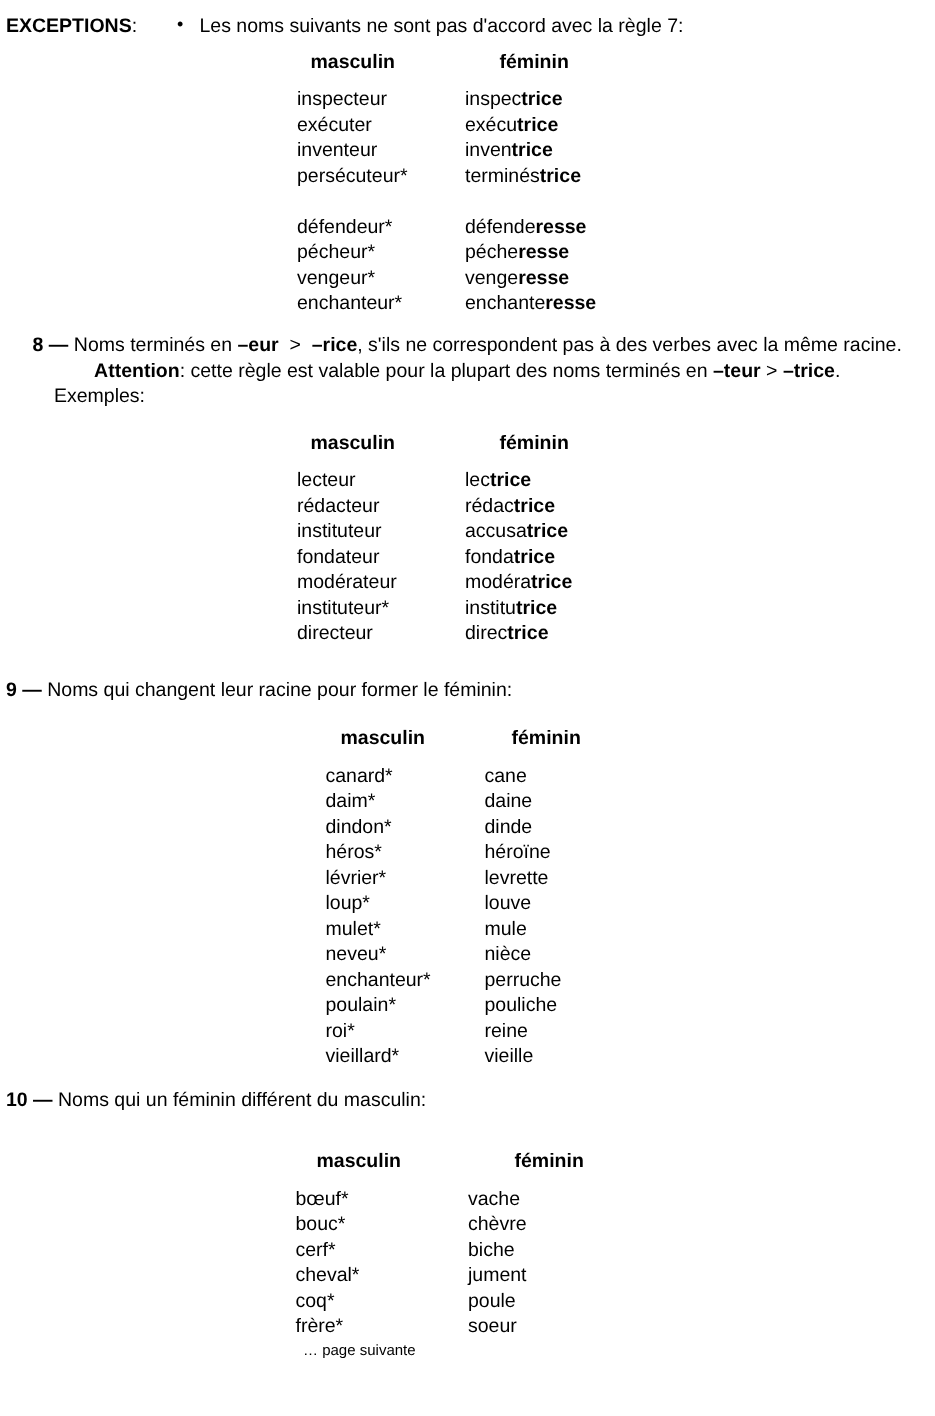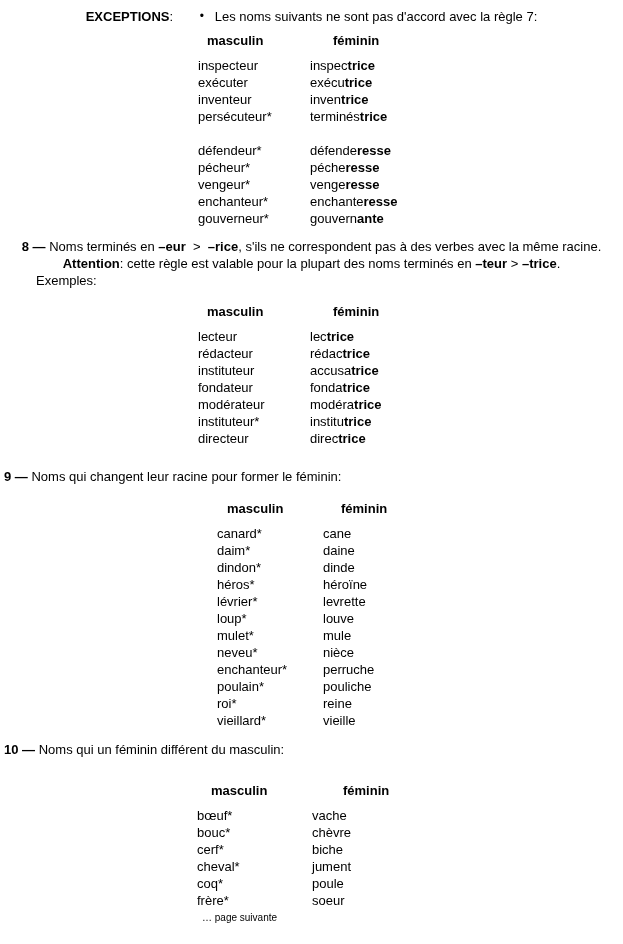--- a/index.html
+++ b/index.html
@@ -7,21 +7,21 @@
   body {
     width: 623px; height: 944px; overflow: hidden;
     color: #000000;
     font-family: "Liberation Sans", "DejaVu Sans", sans-serif;
     font-size: 13px; line-height: 17px;
   }
   .doc { padding: 8px 4px 0 4px; }
   .b { font-weight: bold; }
   p { margin: 0; white-space: pre-wrap; }
 
-  .intro { display: flex; white-space: pre; justify-content: center; }
+  .intro { display: flex; white-space: pre; }
   .exc { width: 114px; flex: 0 0 auto; }
   .bullet { width: 15px; flex: 0 0 auto; font-size: 12px; }
 
   .tbl .hdr, .tbl .row { display: flex; }
   .hdr { font-weight: bold; margin-bottom: 8px; }
   .cm { flex: 0 0 auto; }
 
   .t1, .t2 { margin-left: 194px; }
   .t1 .cm, .t2 .cm, .t1 .hm, .t2 .hm { width: 112px; }
   .t1 .hm, .t2 .hm { padding-left: 9px; }
@@ -91,24 +91,20 @@
           <span class="cf"><span>péche</span><span class="b">resse</span></span>
         </div>
         <div class="row">
           <span class="cm">vengeur*</span>
           <span class="cf"><span>venge</span><span class="b">resse</span></span>
         </div>
         <div class="row">
           <span class="cm">enchanteur*</span>
           <span class="cf"><span>enchante</span><span class="b">resse</span></span>
         </div>
-        <div class="row">
-          <span class="cm">gouverneur*</span>
-          <span class="cf"><span>gouvern</span><span class="b">ante</span></span>
-        </div>
       </div>
   </div>
 
   <p class="p8"><span class="b">8 — </span><span>Noms terminés en </span><span class="b">–eur</span><span>  &gt;  </span><span class="b">–rice</span><span>, s'ils ne correspondent pas à des verbes avec la même racine.  </span><span class="b">Attention</span><span>: cette règle est valable pour la plupart des noms terminés en </span><span class="b">–teur</span><span> &gt; </span><span class="b">–trice</span><span>.</span></p>
   <p class="examples">Exemples:</p>
 
   <div class="tbl t2">
     <div class="hdr">
       <span class="hm">masculin</span>
       <span class="hf">féminin</span>

